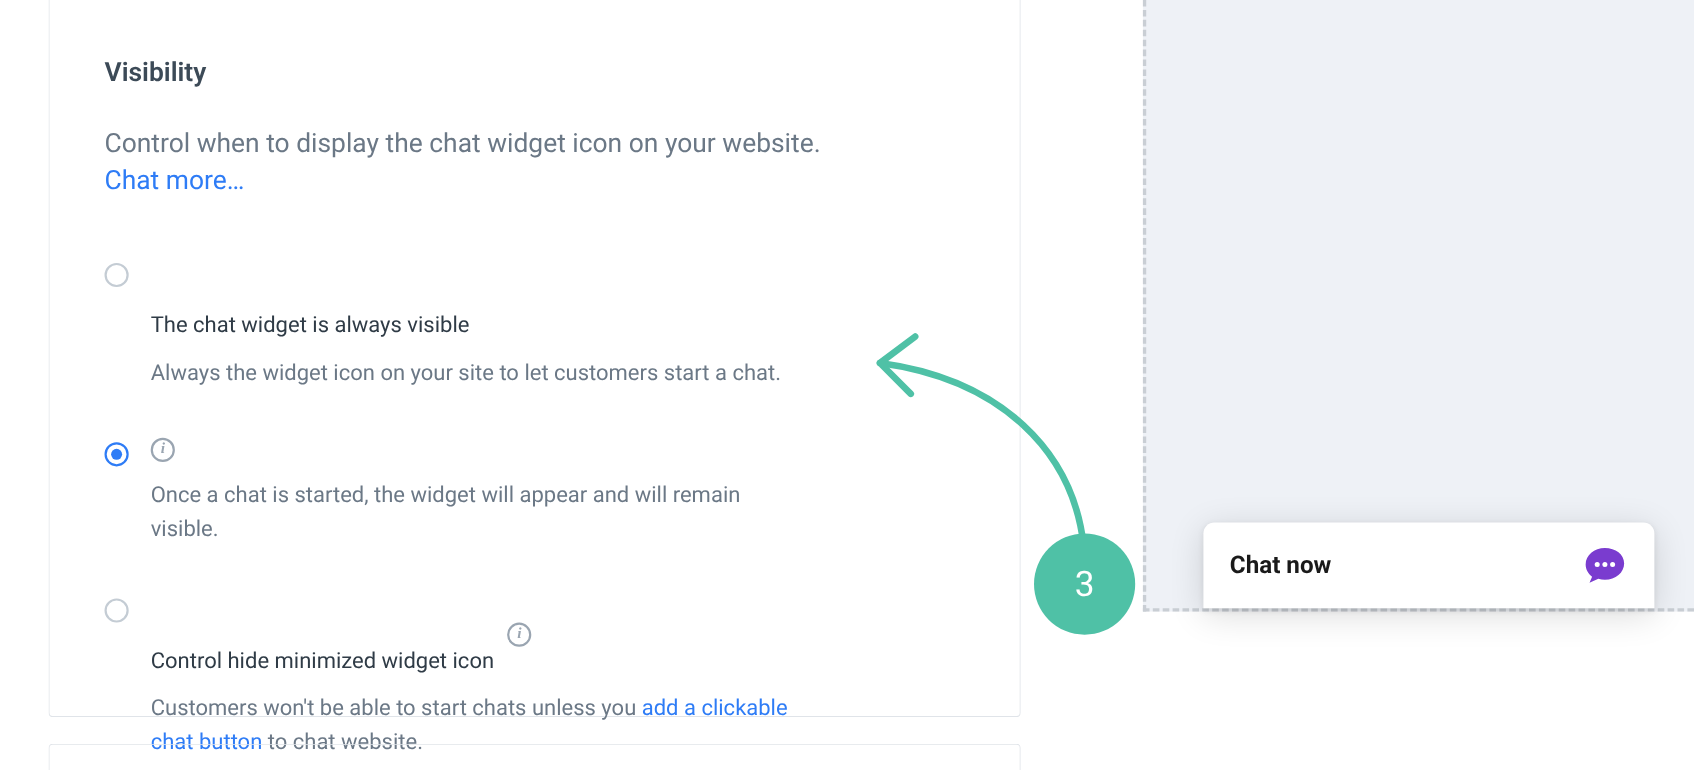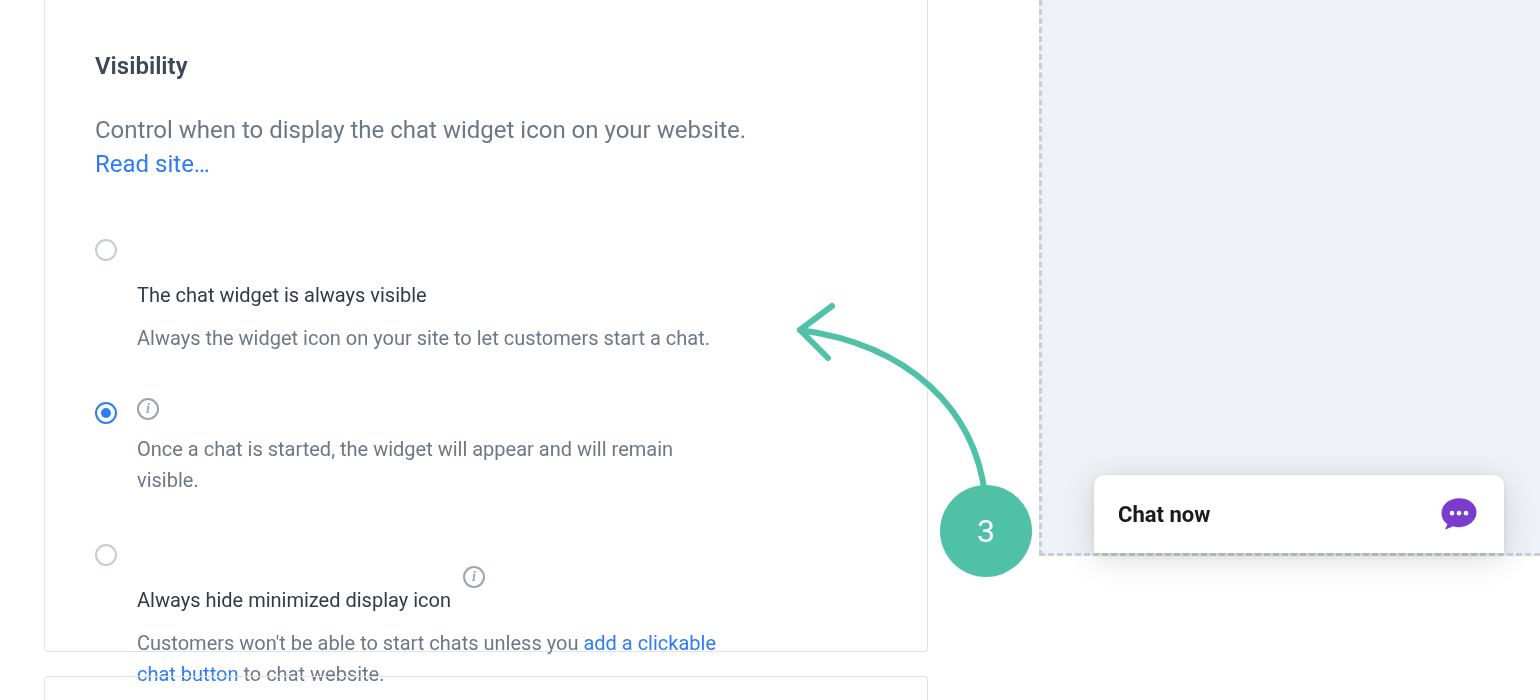--- a/index.html
+++ b/index.html
@@ -202,21 +202,21 @@
   }
 
 </style>
 </head>
 <body>
 
 <div class="card">
   <h2 class="section-title">Visibility</h2>
   <p class="section-desc">
     <span>Control when to display the chat widget icon on your website.</span><br>
-    <a href="#" class="link">Read site…</a>
+    <a href="#" class="link">Chat more…</a>
   </p>
 
   <div class="options">
 
     <div class="option">
       <div class="radio"></div>
       <div class="option-body">
         <div class="option-label-row">
           <span class="option-label">The chat widget is always visible</span>
         </div>
@@ -231,21 +231,21 @@
           <span class="info-icon">i</span>
         </div>
         <p class="option-desc">Once a chat is started, the widget will appear and will remain visible.</p>
       </div>
     </div>
 
     <div class="option">
       <div class="radio"></div>
       <div class="option-body">
         <div class="option-label-row">
-          <span class="option-label">Always hide minimized display icon</span>
+          <span class="option-label">Control hide minimized widget icon</span>
           <span class="info-icon">i</span>
         </div>
         <p class="option-desc">
           <span>Customers won't be able to start chats unless you </span><a href="#" class="link">add a clickable chat button</a><span> to chat website.</span>
         </p>
       </div>
     </div>
 
   </div>
 </div>

